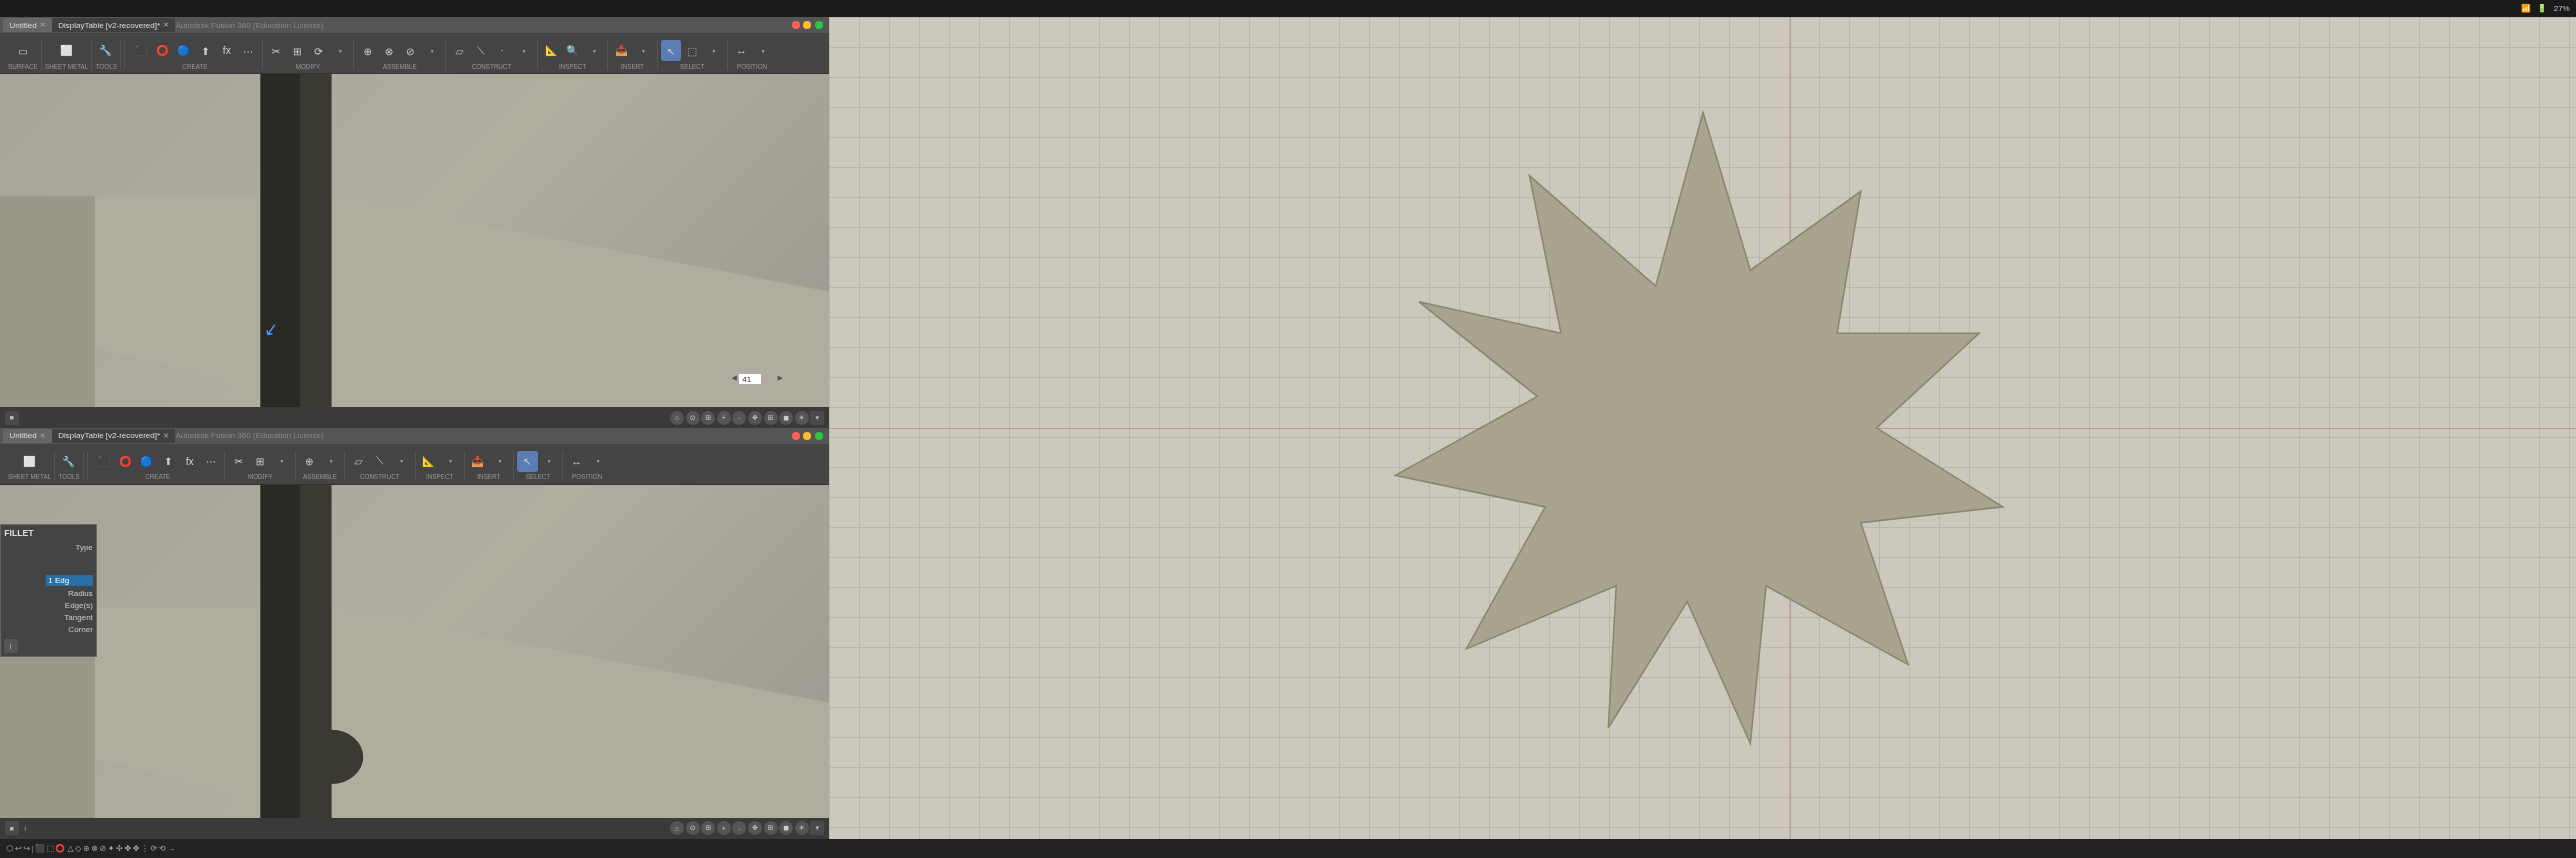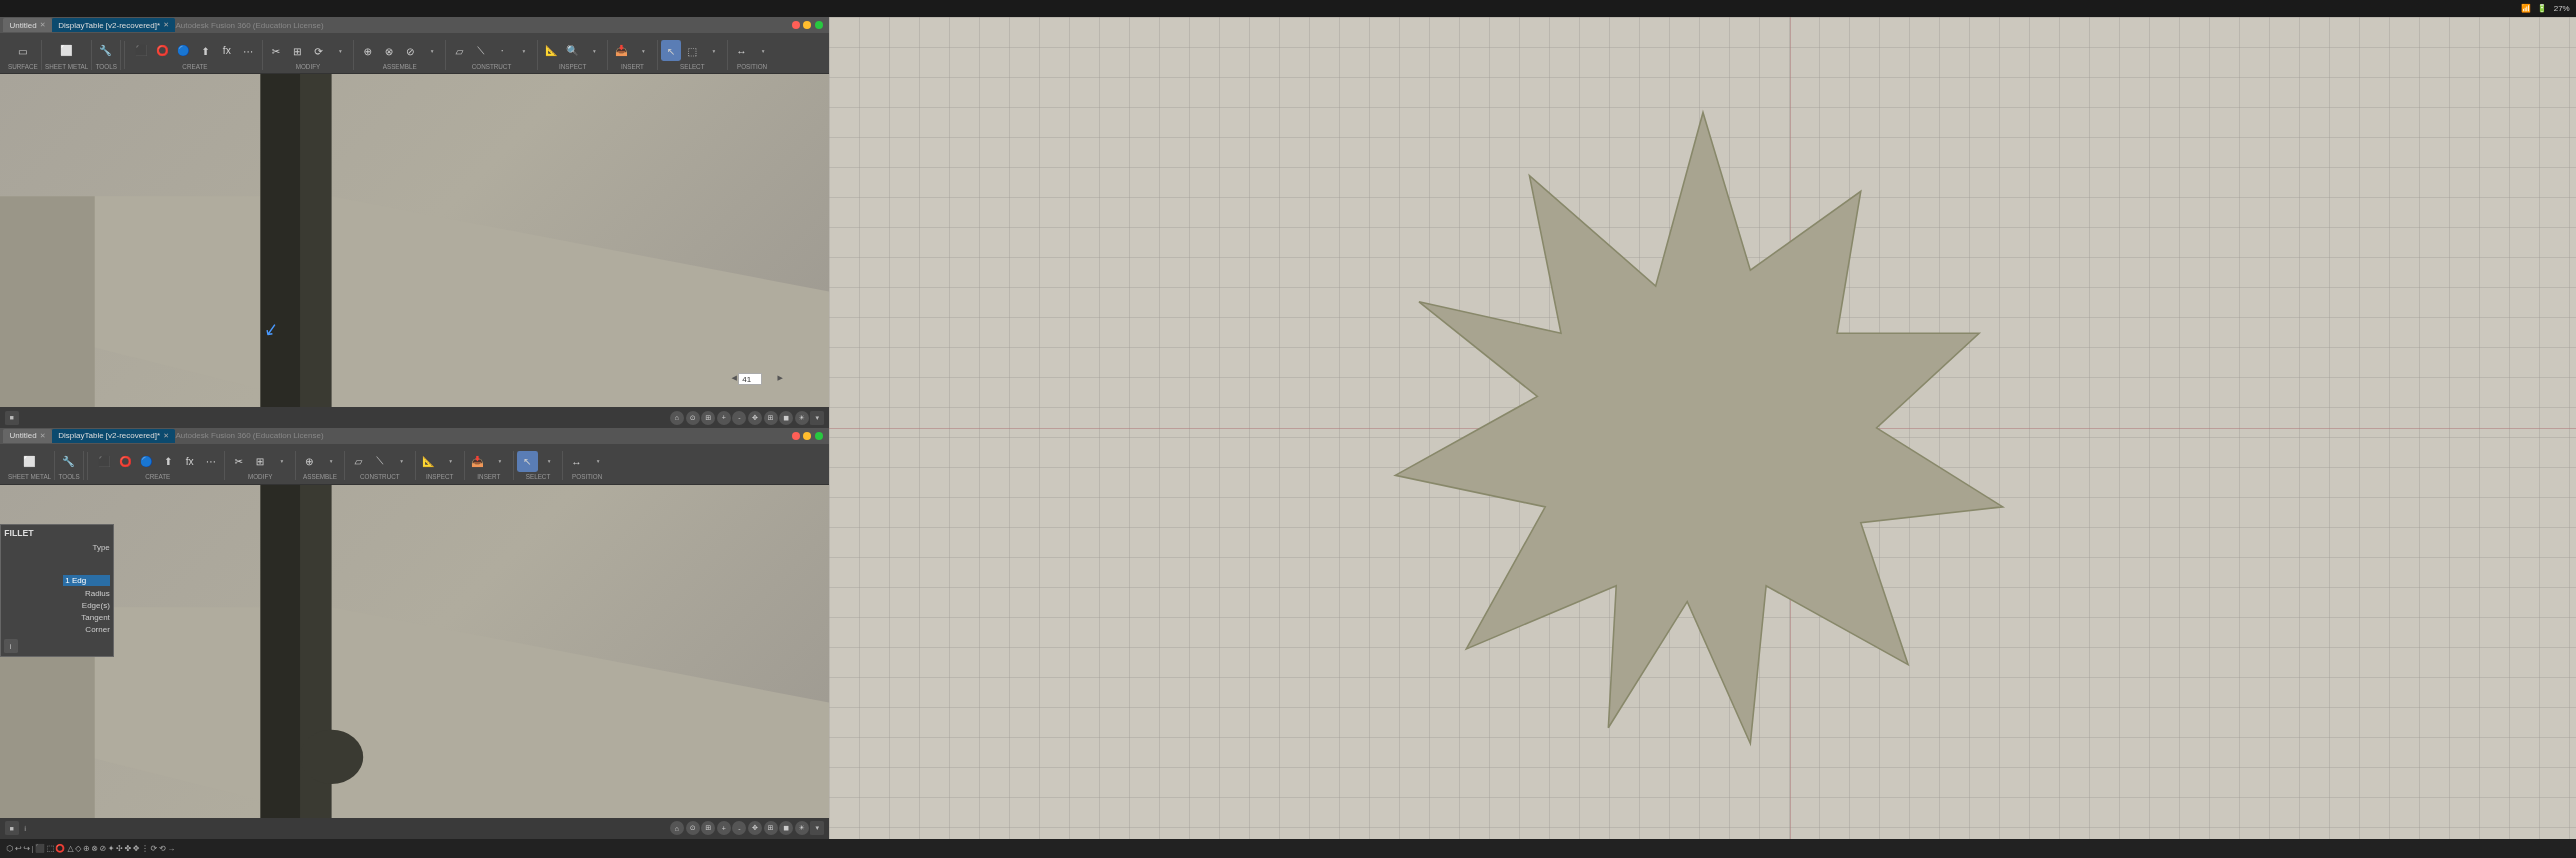--- a/index.html
+++ b/index.html
@@ -36,21 +36,21 @@
     }
     .wctrl.close { background: #ff5f57; }
     .wctrl.min { background: #ffbd2e; }
     .wctrl.max { background: #28c840; }
 
     
     .fillet-panel {
       position: absolute;
       left: 0;
       top: 39px;
-      width: 114px;
+      width: 97px;
       background: #444;
       border: 0.8px solid #666;
       padding: 3.2px;
       z-index: 10;
       font-size: 8px;
       color: #ccc;
     }
     .fillet-row {
       display: flex;
       justify-content: flex-end;
@@ -132,21 +132,21 @@
       height: 14px;
       display: flex;
       align-items: center;
       gap: 3.2px;
       background: #666;
       color: #ddd;
       font-size: 8px;
       border-radius: 1.6px 1.6px 0 0;
       cursor: pointer;
     }
-    .win-tab.active { background: #0c4a6e; }
+    .win-tab.active { background: #404040; }
     .win-tab-close {
       color: #aaa;
       font-size: 7px;
     }
     .win-center-title {
       flex: 1;
       text-align: left;
       color: #888;
       font-size: 8px;
     }

